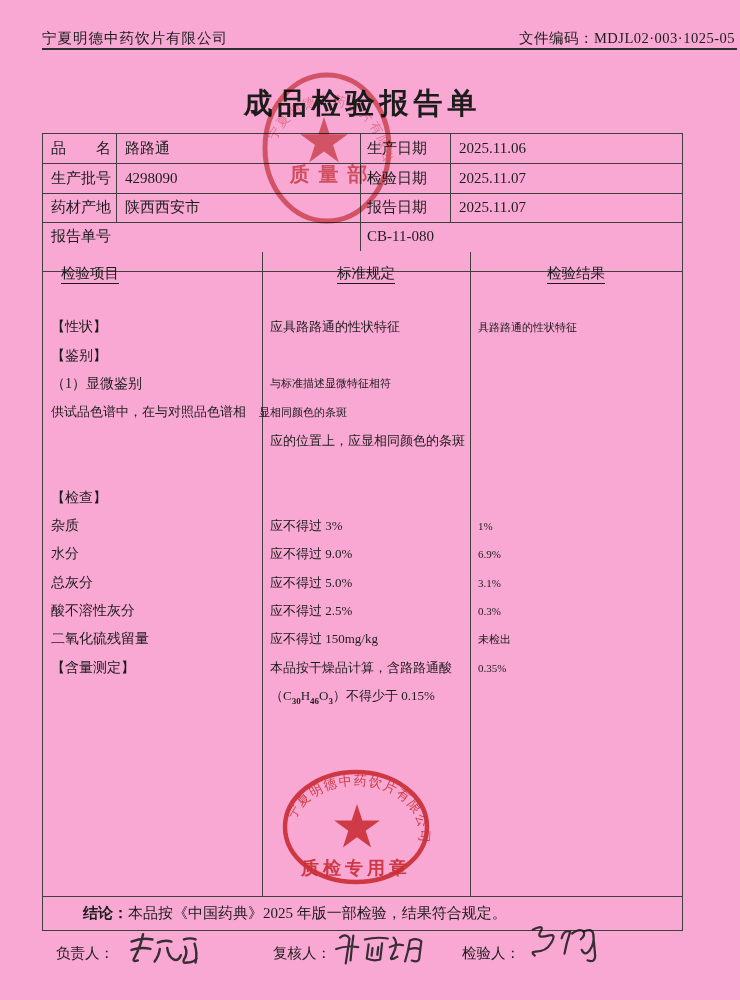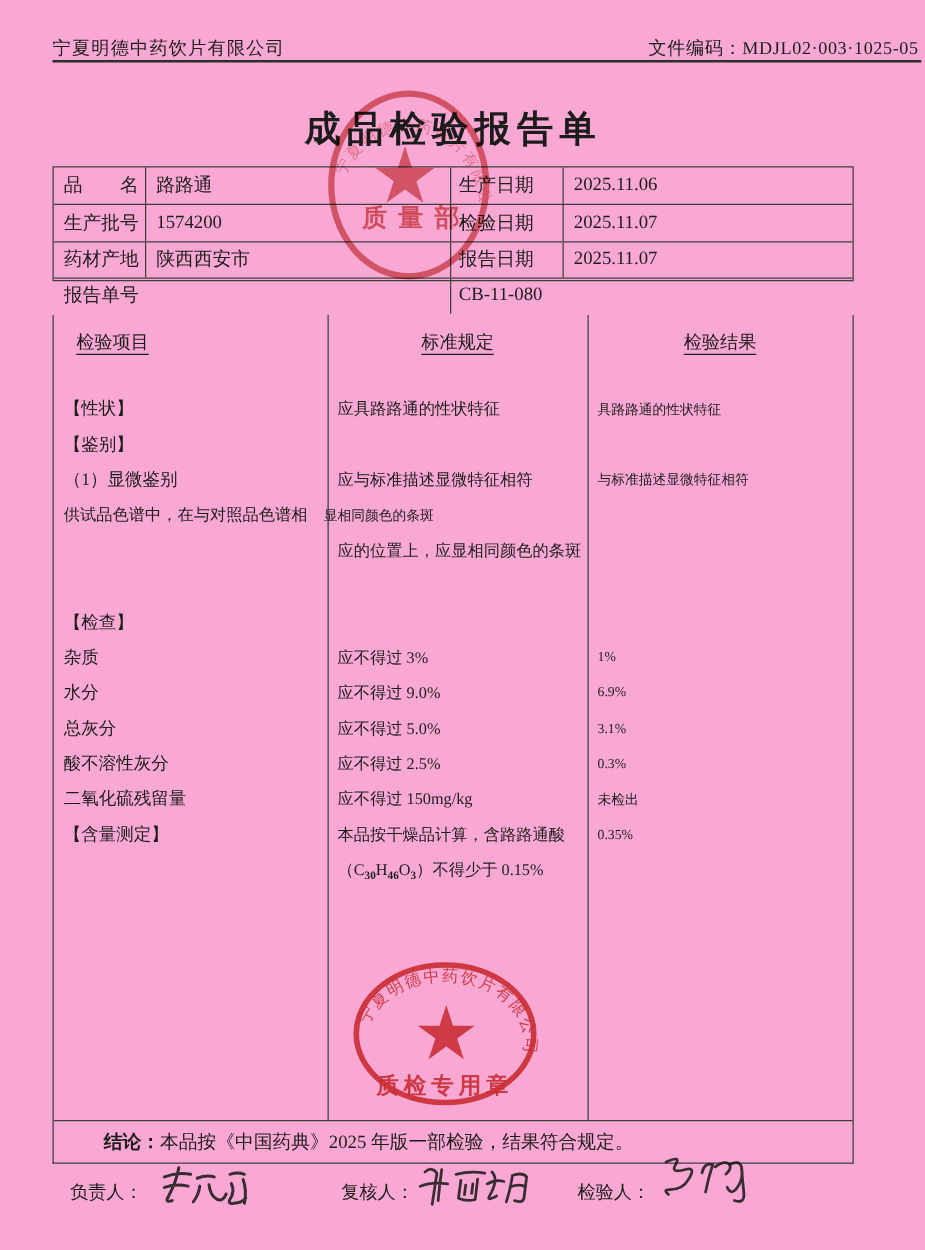--- a/index.html
+++ b/index.html
@@ -9,21 +9,21 @@
     overflow:hidden;margin:0 auto;
   }
   
   .hdr-company{position:absolute;left:42px;top:29px;font-size:14.5px;letter-spacing:1px;}
   .hdr-code{position:absolute;right:5px;top:29px;font-size:14.5px;letter-spacing:.5px;}
   .hdr-rule{position:absolute;left:42px;right:3px;top:48px;height:0;border-top:2px solid #2e2e2e;}
   
   .title{position:absolute;left:42px;width:641px;top:84px;text-align:center;
          font-size:29px;font-weight:bold;letter-spacing:5px;}
   
-  .info-table{position:absolute;left:42px;top:133px;width:641px;height:92px;
+  .info-table{position:absolute;left:42px;top:133px;width:641px;height:139px;
               box-sizing:border-box;border:1px solid #3f3f3f;font-size:15px;}
   .irow{display:flex;height:29.25px;align-items:center;box-sizing:border-box;}
   .irow + .irow{border-top:1px solid #3f3f3f;}
   .icell{box-sizing:border-box;height:100%;display:flex;align-items:center;padding-left:8px;}
   .ic-l1{width:73px;}
   .ic-v1{width:244px;border-left:1px solid #3f3f3f;}
   .ic-l2{width:90px;border-left:1px solid #3f3f3f;padding-left:6px;}
   .ic-v2{flex:1;border-left:1px solid #3f3f3f;}
   .irow-merged .ic-m1{width:317px;}
   .irow-merged .ic-m2{flex:1;border-left:1px solid #3f3f3f;padding-left:6px;}
@@ -76,21 +76,21 @@
 
   <div class="info-table">
     <div class="irow">
       <div class="icell ic-l1">品　　名</div>
       <div class="icell ic-v1">路路通</div>
       <div class="icell ic-l2">生产日期</div>
       <div class="icell ic-v2">2025.11.06</div>
     </div>
     <div class="irow">
       <div class="icell ic-l1">生产批号</div>
-      <div class="icell ic-v1">1574200</div>
+      <div class="icell ic-v1">4298090</div>
       <div class="icell ic-l2">检验日期</div>
       <div class="icell ic-v2">2025.11.07</div>
     </div>
     <div class="irow">
       <div class="icell ic-l1">药材产地</div>
       <div class="icell ic-v1">陕西西安市</div>
       <div class="icell ic-l2">报告日期</div>
       <div class="icell ic-v2">2025.11.07</div>
     </div>
     <div class="irow irow-merged">
@@ -115,21 +115,20 @@
         <div class="rcell rc2">应具路路通的性状特征</div>
         <div class="rcell rc3">具路路通的性状特征</div>
       </div>
       <div class="rrow">
         <div class="rcell rc1">【鉴别】</div>
         <div class="rcell rc2"></div>
         <div class="rcell rc3"></div>
       </div>
       <div class="rrow">
         <div class="rcell rc1">（1）显微鉴别</div>
-        <div class="rcell rc2">应与标准描述显微特征相符</div>
         <div class="rcell rc3">与标准描述显微特征相符</div>
       </div>
       <div class="rrow">
         <div class="rcell rc2">供试品色谱中，在与对照品色谱相</div>
         <div class="rcell rc3">显相同颜色的条斑</div>
       </div>
       <div class="rrow">
         <div class="rcell rc1"></div>
         <div class="rcell rc2">应的位置上，应显相同颜色的条斑</div>
         <div class="rcell rc3"></div>

